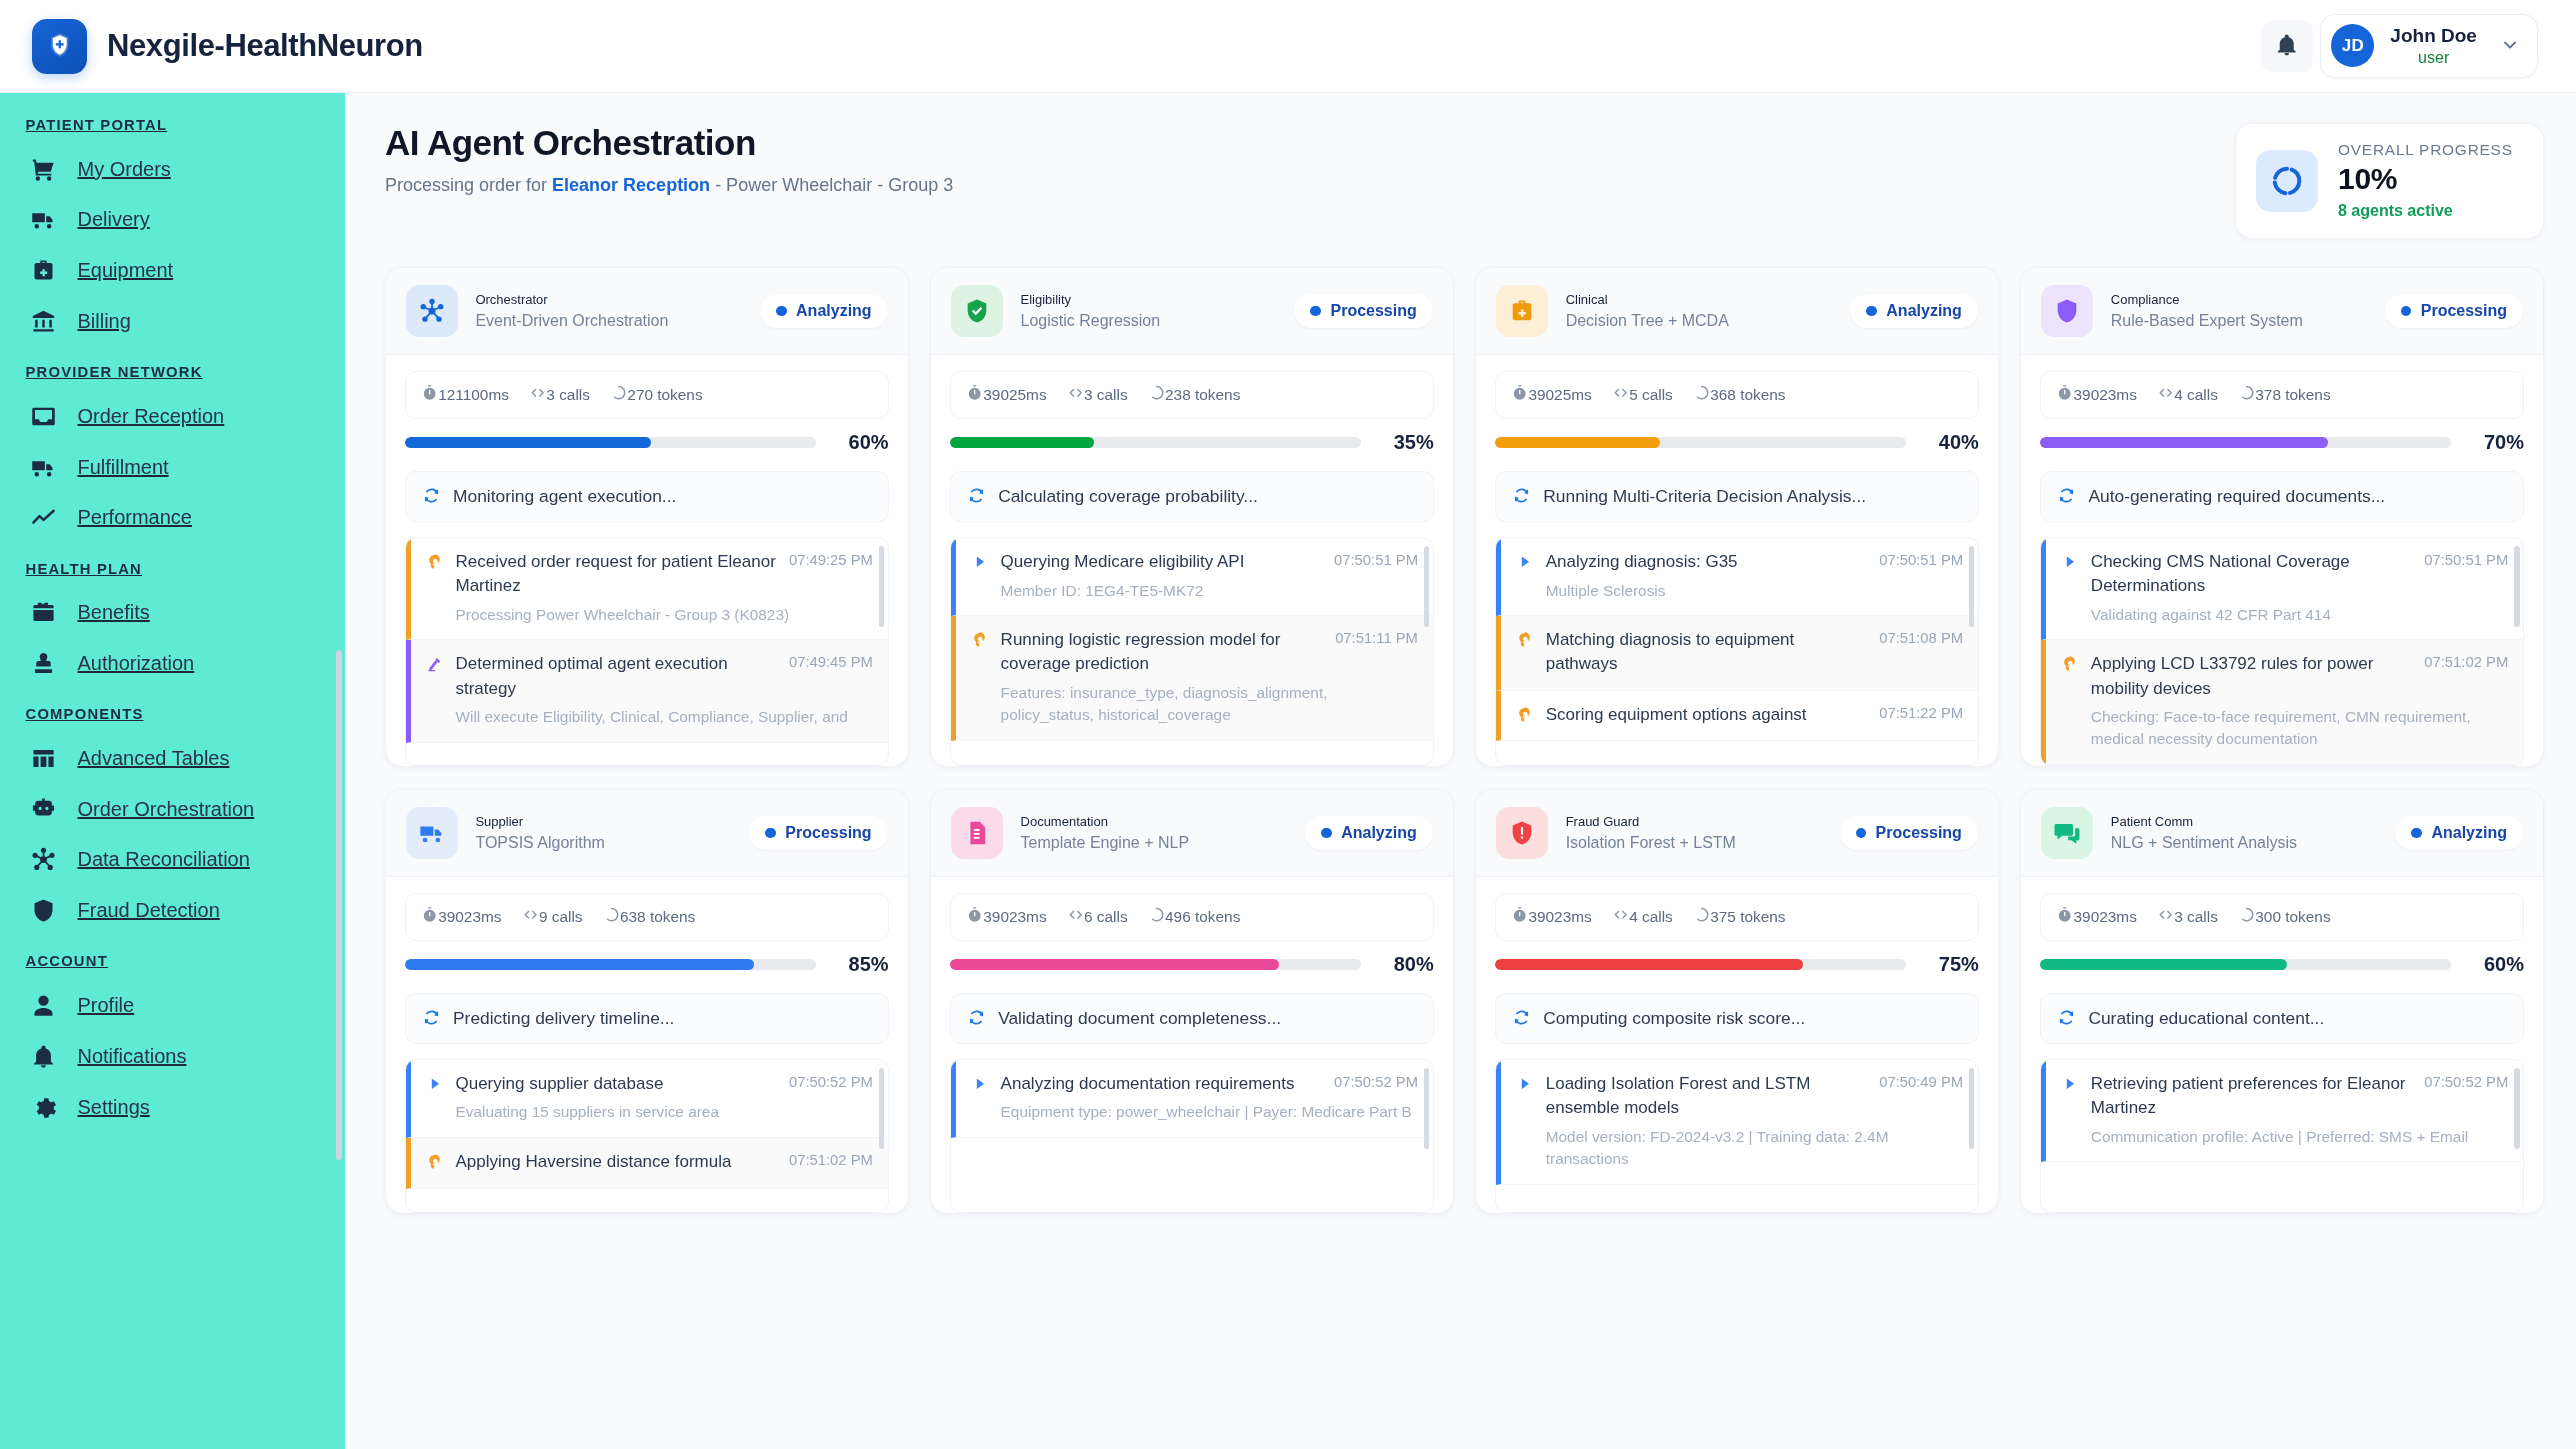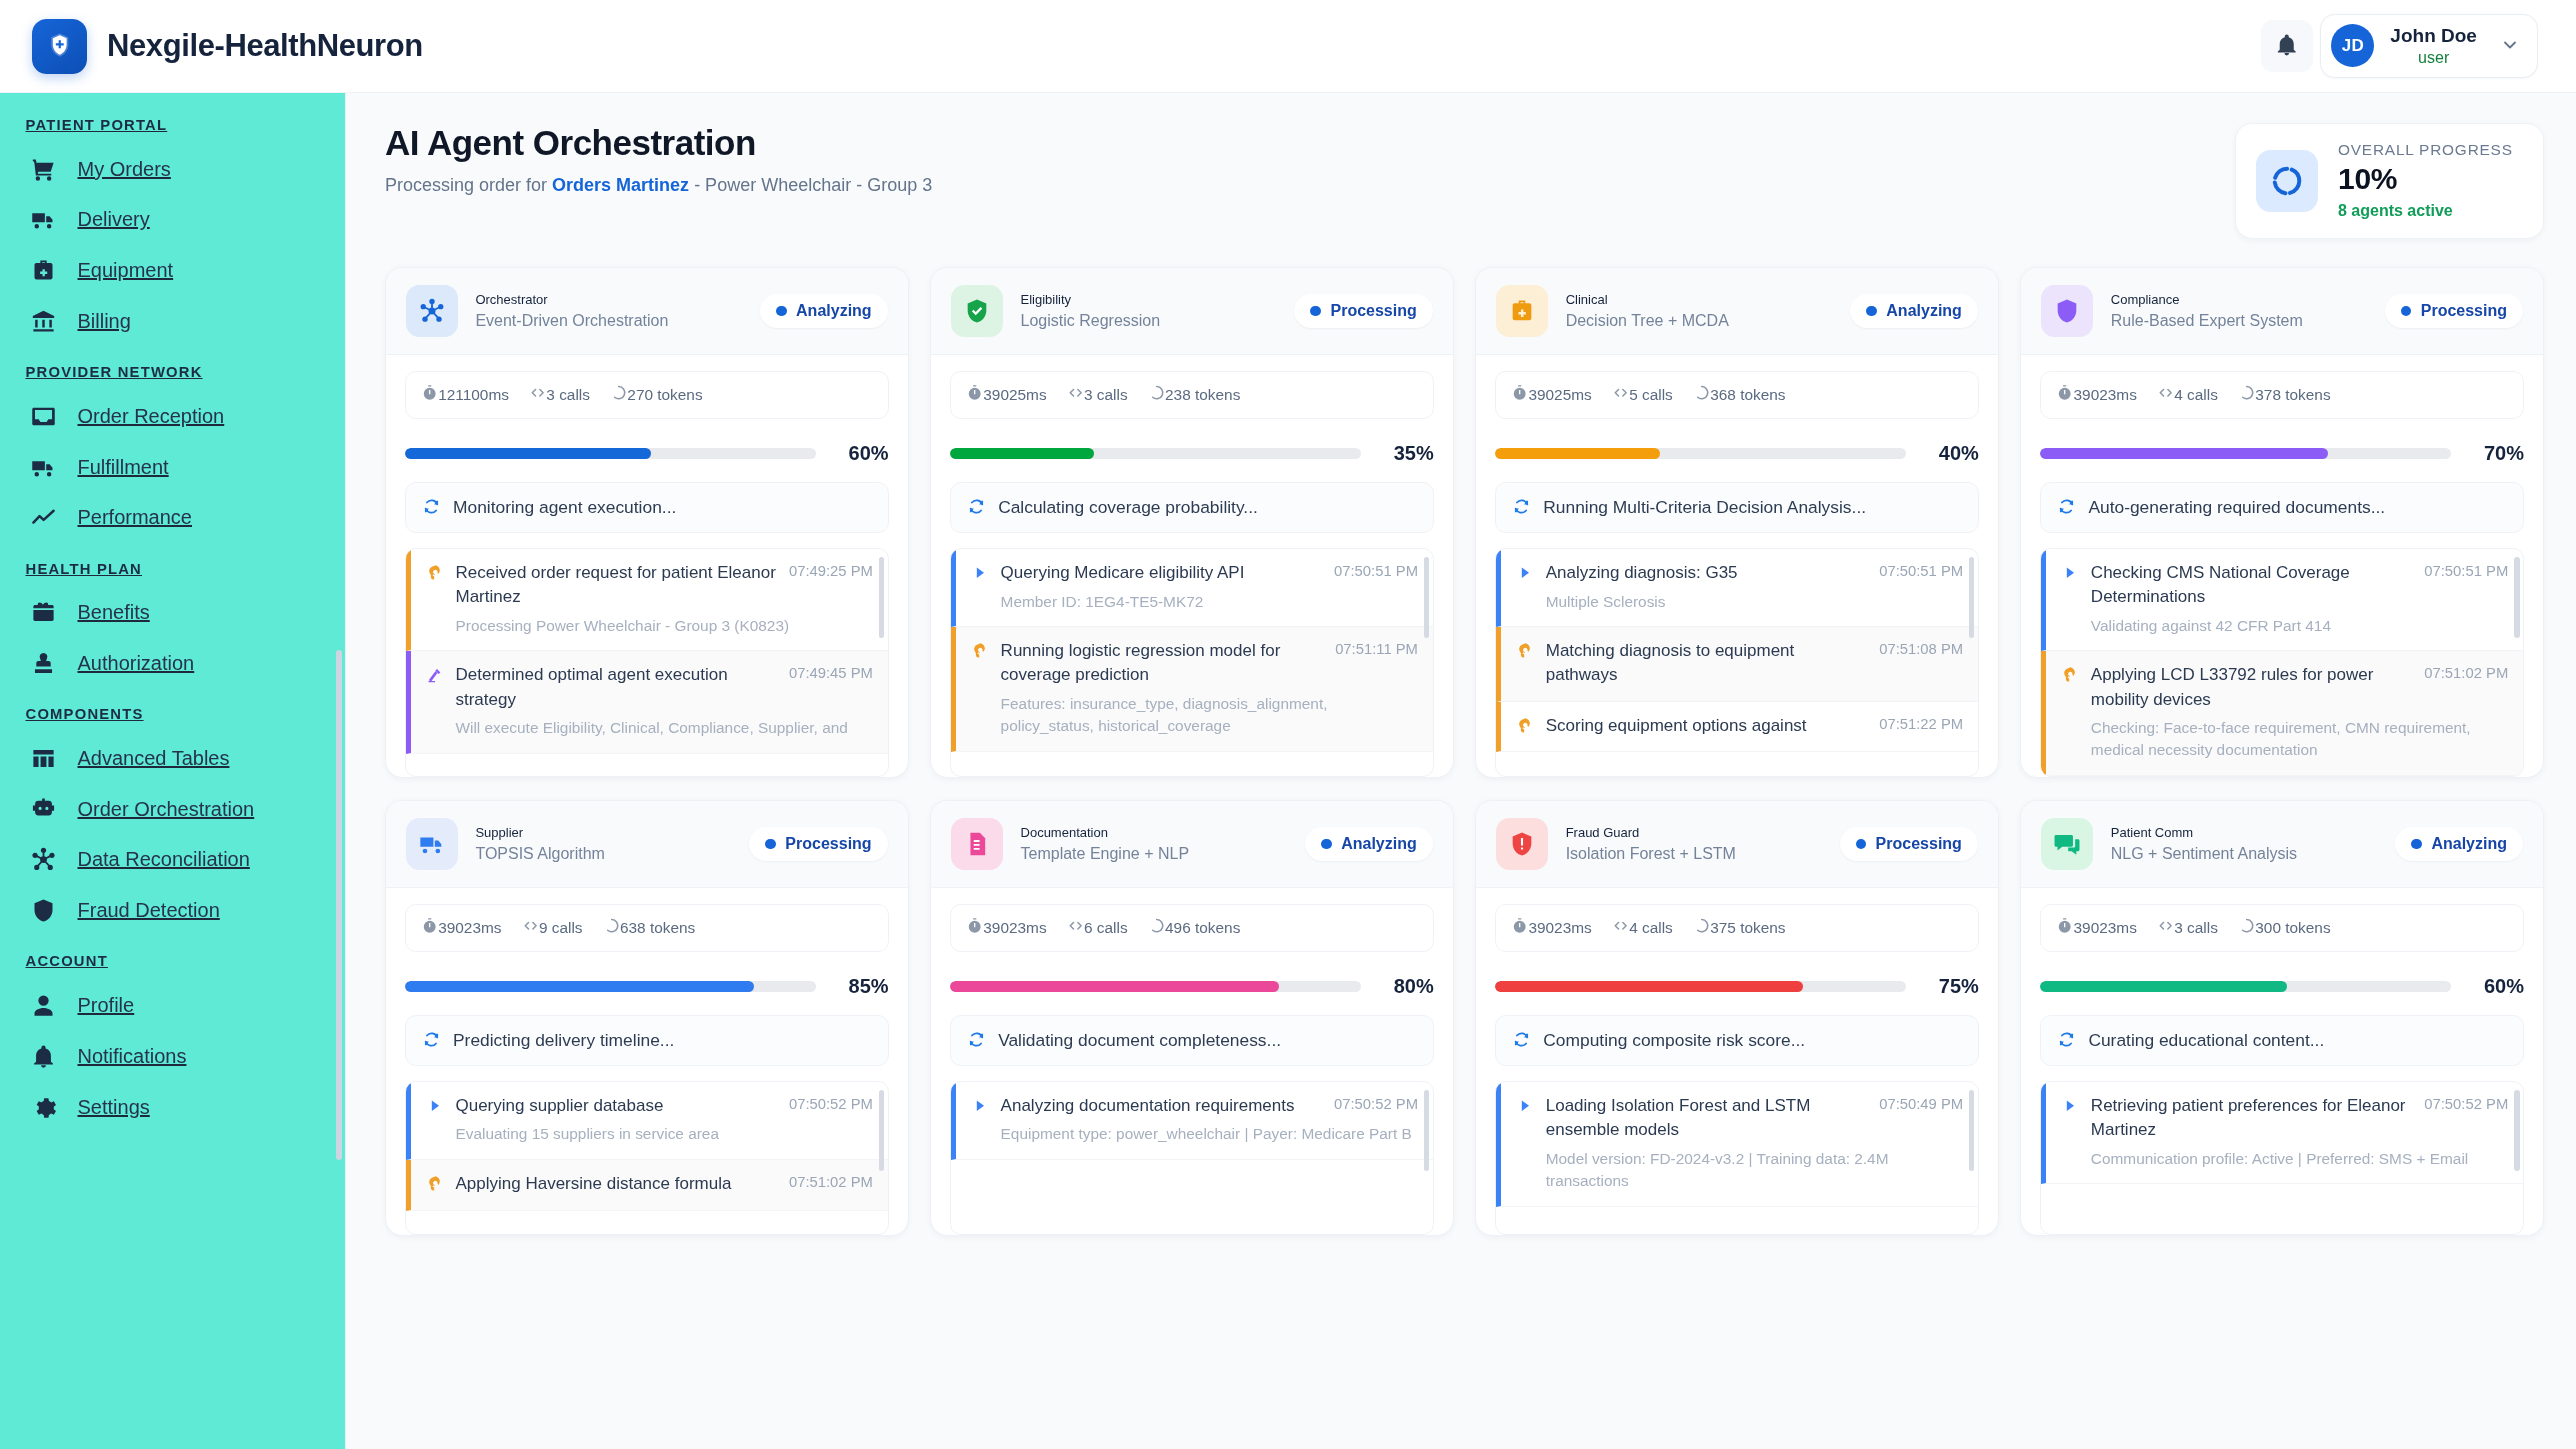--- a/index.html
+++ b/index.html
@@ -122,21 +122,21 @@
   .st-text { font-size: 16px; font-weight:700; color:#1546a8; white-space:nowrap; }
 
   .ac-body { padding: 16px 19px 0 19px; flex:1; display:flex; flex-direction:column; min-height:0; }
   .metrics {
     border:0.7px solid #eef1f5; border-radius: 10.7px; padding: 12px 14.8px;
     display:flex; align-items:center; gap: 20px;
   }
   .metric { display:flex; align-items:center; font-size: 15.4px; color:#5b6a80; white-space:nowrap; }
   .metric svg { width: 17.4px; height: 17.4px; flex:0 0 17.4px; }
 
-  .bar-row { display:flex; align-items:center; gap: 14.8px; margin-top: 23px; }
+  .bar-row { display:flex; align-items:center; gap: 14.8px; margin-top: 12px; }
   .bar-track { flex:1; height: 10.7px; border-radius: 6.7px; background:#e8eaed; overflow:hidden; }
   .bar-fill { height: 100%; border-radius: 6.7px; }
   .bar-pct { font-size: 20px; font-weight:700; color:#16233c; min-width: 58px; text-align:right; }
 
   .current-task {
     margin-top: 17.4px; border:0.7px solid #eef1f5; border-radius: 10.7px;
     background:#fbfcfd; padding: 14px 16px; display:flex; align-items:center; gap: 12px;
   }
   .ct-text { font-size: 17.4px; color:#2d3c53; }
   .spin svg { width: 19px; height: 19px; }
@@ -353,21 +353,21 @@
             </div>
           </div>
         </div>
       <div class="sb-scroll"></div>
     </div>
 
     <div class="main">
       <div class="page-head">
         <div>
           <div class="page-title">AI Agent Orchestration</div>
-          <div class="page-sub"><span>Processing order for </span><b>Orders Martinez</b><span> - Power Wheelchair - Group 3</span></div>
+          <div class="page-sub"><span>Processing order for </span><b>Eleanor Reception</b><span> - Power Wheelchair - Group 3</span></div>
         </div>
         <div class="progress-card">
           <div class="progress-ico">
             <svg viewBox="0 0 36 36" width="34" height="34">
                 <circle cx="18" cy="18" r="13" fill="none" stroke="#1565d8" stroke-width="4.2" stroke-dasharray="17 5" stroke-linecap="round"></circle>
               </svg>
           </div>
           <div>
             <div class="op-label">OVERALL PROGRESS</div>
             <div class="op-value">10%</div>

